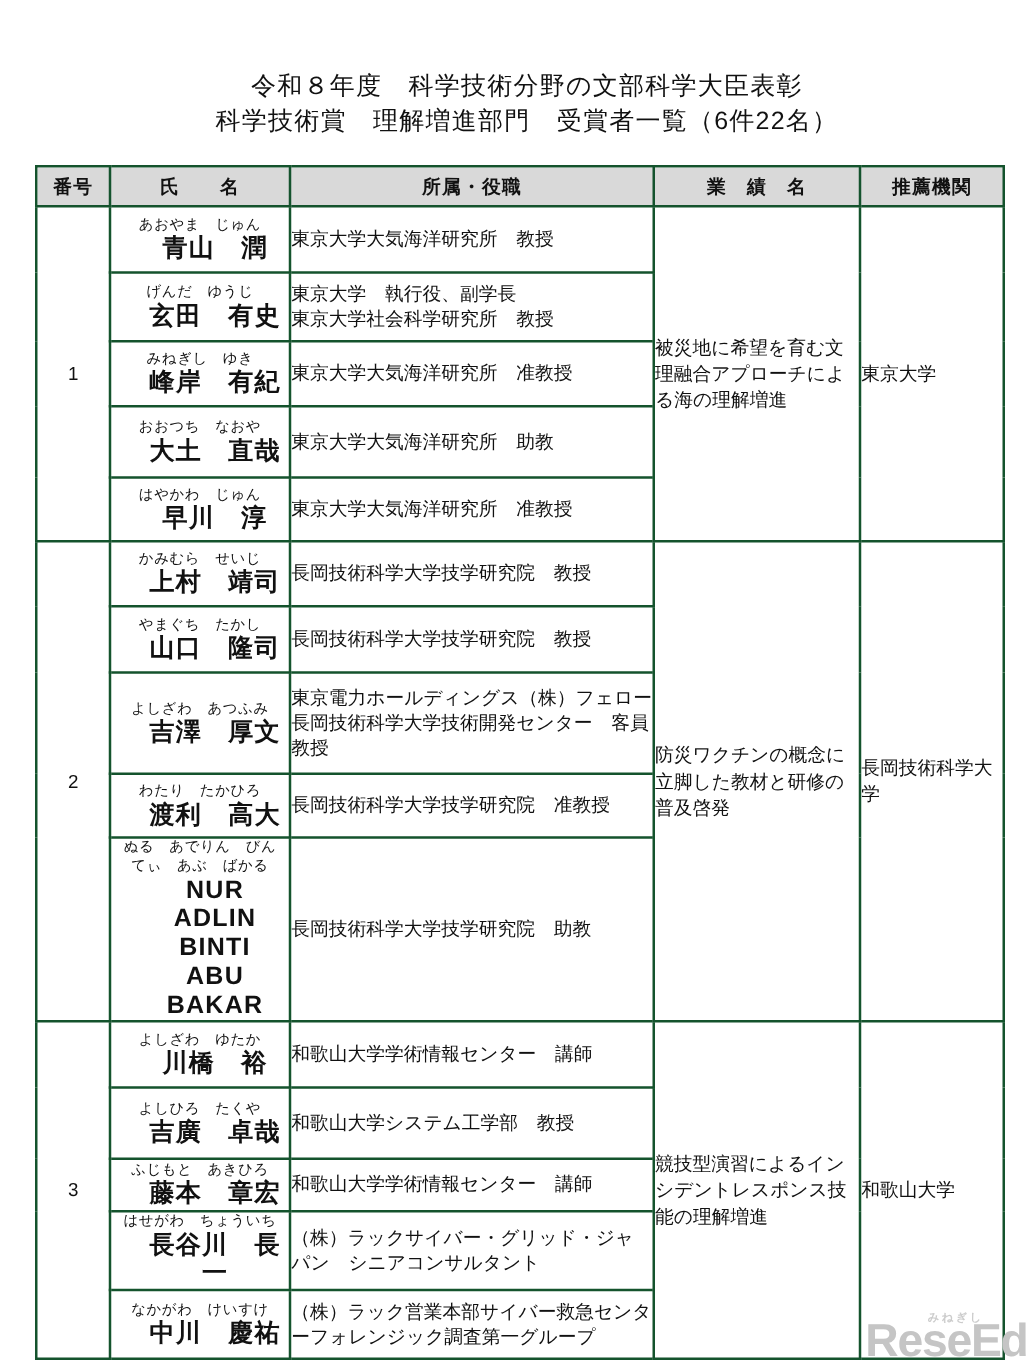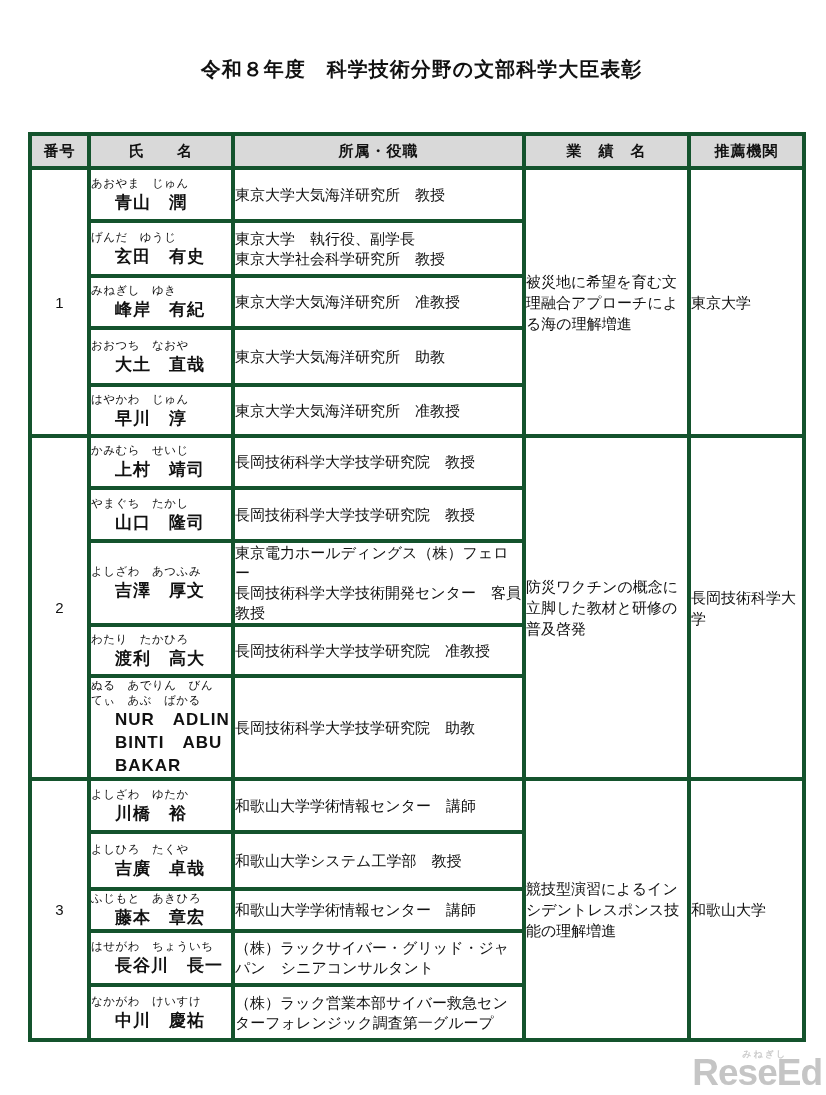--- a/index.html
+++ b/index.html
@@ -14,21 +14,21 @@
   }
   .title-block {
     position: absolute;
     top: 55px;
     left: 0;
     width: 100%;
     text-align: center;
   }
   .title-line {
     font-size: 20px;
-    font-weight: bold;
+    font-weight: normal;
     line-height: 28px;
     letter-spacing: 1px;
     white-space: nowrap;
     padding-left: 17px;
   }
   .note {
     position: absolute;
     top: 111px;
     right: 26px;
     font-size: 13.5px;
@@ -38,48 +38,48 @@
   table.awardees {
     position: absolute;
     left: 28px;
     top: 132px;
     width: 774px;
     border-collapse: collapse;
     table-layout: fixed;
   }
   table.awardees th,
   table.awardees td {
-    border: 4px solid #14532d;
+    border: 2px solid #14532d;
     padding: 0;
     vertical-align: middle;
     overflow: hidden;
   }
   thead th {
     background: #d9d9d9;
     font-size: 15px;
     font-weight: bold;
     height: 30px;
     letter-spacing: 1px;
     border-bottom: 3px solid #111111;
   }
   td.num {
     text-align: center;
     font-size: 15px;
   }
   td.name-cell {
-    text-align: left;
+    text-align: center;
     padding: 2px 2px;
   }
   .furigana {
     font-size: 11.5px;
     line-height: 15px;
     letter-spacing: 0.5px;
   }
   .name {
-    font-size: 17px;
+    font-size: 20px;
     font-weight: bold;
     line-height: 23px;
     letter-spacing: 1px;
     padding-left: 24px;
   }
   td.affil {
     font-size: 15px;
     line-height: 20px;
     padding: 3px 6px;
     white-space: pre-line;
@@ -110,20 +110,21 @@
     letter-spacing: -1px;
   }
 </style>
 </head>
 <body>
 
 <div class="page">
 
   <div class="title-block">
     <div class="title-line">令和８年度　科学技術分野の文部科学大臣表彰</div>
+    <div class="title-line">科学技術賞　理解増進部門　受賞者一覧（6件22名）</div>
   </div>
 
 
   <table class="awardees">
     <colgroup>
       <col style="width:59px">
       <col style="width:144px">
       <col style="width:291px">
       <col style="width:165px">
       <col style="width:115px">

